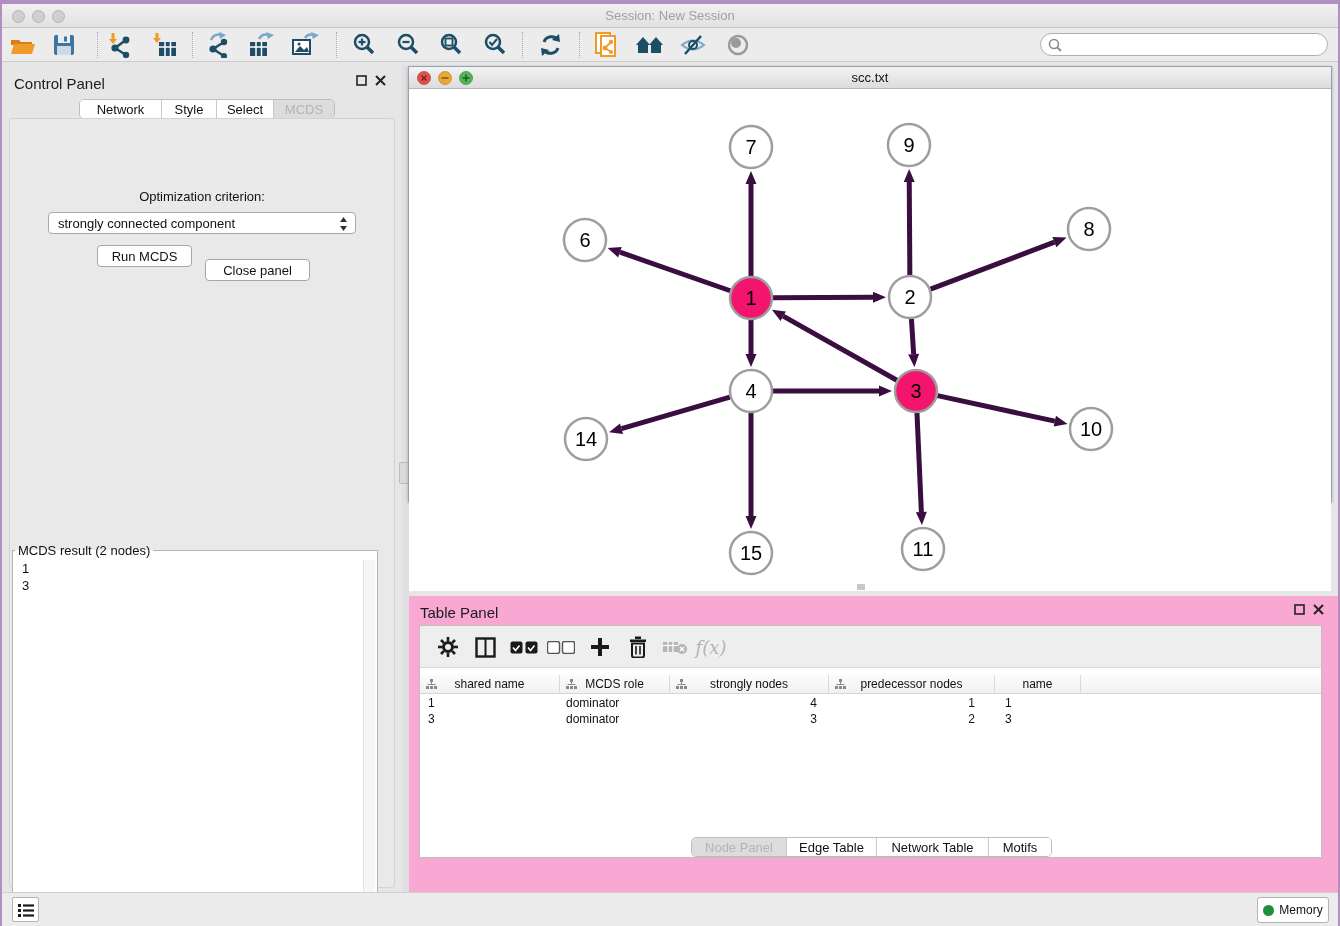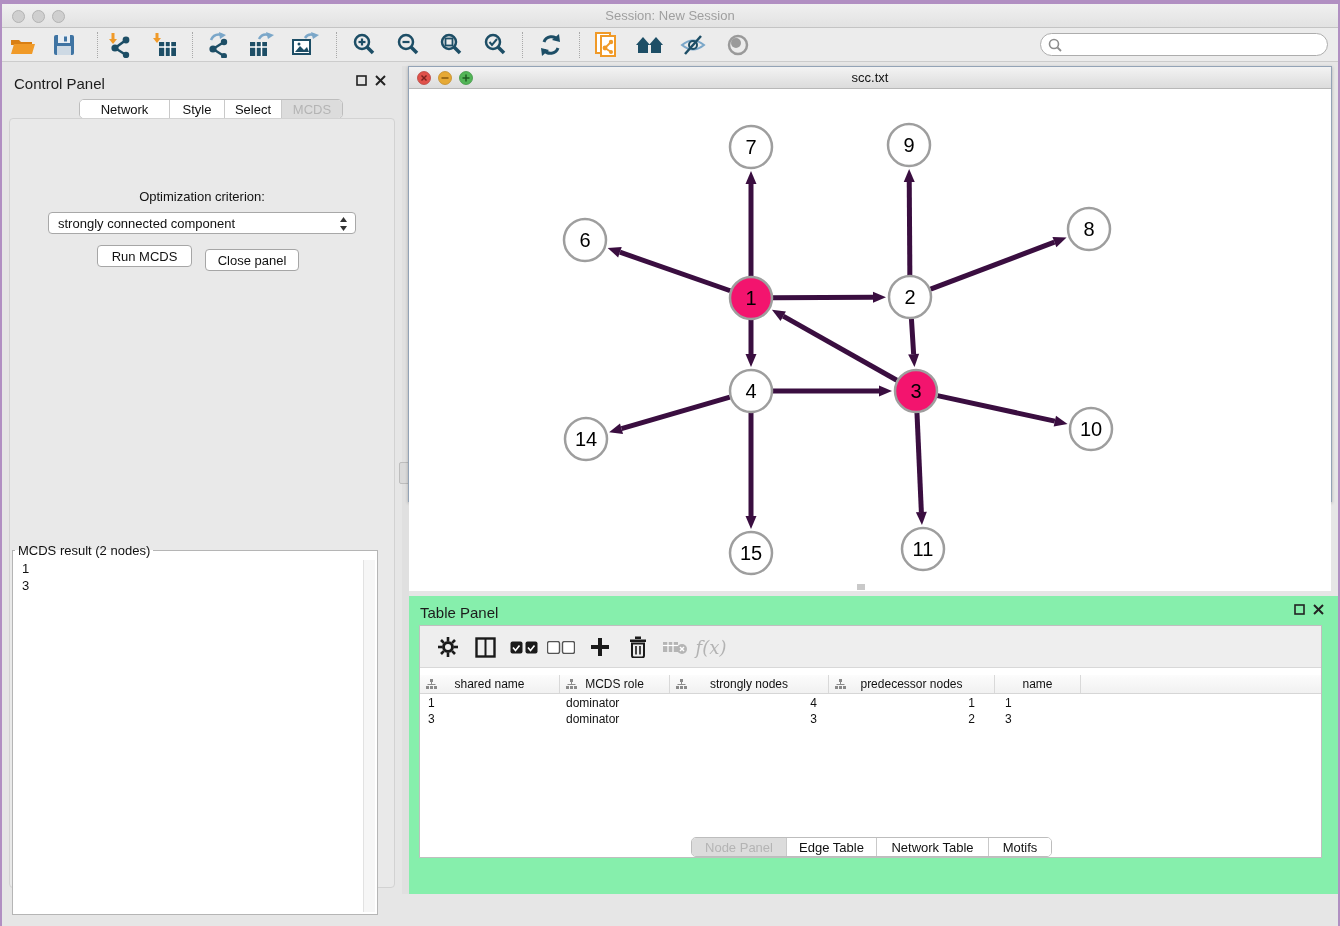--- a/index.html
+++ b/index.html
@@ -46,21 +46,21 @@
 
   
   .netwin { position:absolute; left:406px; top:62px; width:924px; height:436px; border:1px solid #93a3b6; background:#fff; box-shadow:0 1px 3px rgba(0,0,0,.25); }
   .net-titlebar { position:absolute; left:0; top:0; width:100%; height:22px; background:linear-gradient(#f3f3f3,#dcdcdc); border-bottom:1px solid #b8b8b8; }
   .net-title { position:absolute; left:0; right:0; top:3px; text-align:center; font-size:13px; color:#111; }
   .lights { position:absolute; left:8px; top:4px; display:flex; gap:7px; }
   .canvas { position:absolute; left:0; top:22px; width:922px; height:502px; background:#fff; overflow:hidden; }
   .hgrip { position:absolute; left:448px; top:495px; width:8px; height:6px; background:#c9c9c9; }
 
   
-  .tpanel { position:absolute; left:407px; top:592px; width:929px; height:298px; background:#86efac; }
+  .tpanel { position:absolute; left:407px; top:592px; width:929px; height:298px; background:#f9a8d4; }
   .tbox { position:absolute; left:10px; top:29px; width:903px; height:233px; background:#fff; border:1px solid #bfbfbf; }
   .ttoolbar { position:absolute; left:0; top:0; width:100%; height:42px; background:#eeeeee; border-bottom:1px solid #d8d8d8; }
   .titem { position:absolute; top:6px; width:32px; height:30px; display:flex; align-items:center; justify-content:center;text-align:center; }
   .fx { font-family:"DejaVu Serif", serif; font-style:italic; font-size:18px; color:#b3b3b3; }
   .theader { position:absolute; left:0; top:49px; width:100%; height:19px; display:flex; background:linear-gradient(#fcfcfc,#f1f1f1); border-bottom:1px solid #d6d6d6; }
   .th { position:relative; border-right:1px solid #d9d9d9; font-size:12px; color:#111; display:flex; align-items:center; justify-content:center; }
   .th .hicon { position:absolute; left:6px; top:4px; }
   .trow { position:absolute; width:100%; height:16px; display:flex; }
   .td { font-size:12px; color:#111; display:flex; align-items:center; }
   .td.num { justify-content:flex-end; }
@@ -236,21 +236,21 @@
     <div class="panel-hdr-icons" style="right:16px; top:9px">
       <svg width="11" height="11">
           <rect x="1" y="1" width="9" height="9" fill="none" stroke="#222" stroke-width="1.6"></rect>
         </svg>
       <svg width="11" height="11">
           <line x1="1" y1="1" x2="10" y2="10" stroke="#222" stroke-width="2"></line>
           <line x1="10" y1="1" x2="1" y2="10" stroke="#222" stroke-width="2"></line>
         </svg>
     </div>
     <div class="tabgroup" style="left:77px; top:33px">
-      <div class="tab" style="width:90px">
+      <div class="tab" style="width:82px">
           <span>Network</span>
         </div>
       <div class="tab" style="width:55px">
           <span>Style</span>
         </div>
       <div class="tab" style="width:57px">
           <span>Select</span>
         </div>
       <div class="tab sel" style="width:60px">
           <span>MCDS</span>
@@ -261,21 +261,21 @@
       <div class="dropdown">
         <span>strongly connected component</span>
         <svg class="dd-step" width="9" height="16">
             <path d="M4.5 1 L8 6 H1 Z" fill="#333"></path>
             <path d="M1 10 H8 L4.5 15 Z" fill="#333"></path>
           </svg>
       </div>
       <div class="btn" style="left:87px; top:126px; width:95px">
           <span>Run MCDS</span>
         </div>
-      <div class="btn" style="left:195px; top:130px; width:94px">
+      <div class="btn" style="left:195px; top:140px; width:105px">
           <span>Close panel</span>
         </div>
       <fieldset class="resultset">
         <legend>MCDS result (2 nodes)</legend>
         <div class="result-area">
           <div class="result-line">1</div>
           <div class="result-line">3</div>
           <div class="vscroll"></div>
         </div>
       </fieldset>
@@ -563,14 +563,30 @@
         </div>
       <div class="tab" style="width:112px">
           <span>Network Table</span>
         </div>
       <div class="tab" style="width:62px">
           <span>Motifs</span>
         </div>
     </div>
   </div>
 
+  <div class="statusbar">
+    <div class="listbtn">
+        <svg width="18" height="16">
+          <rect x="1" y="2" width="3" height="3" fill="#1a1a1a"></rect>
+          <rect x="1" y="7" width="3" height="3" fill="#1a1a1a"></rect>
+          <rect x="1" y="12" width="3" height="3" fill="#1a1a1a"></rect>
+          <line x1="6" y1="3.5" x2="17" y2="3.5" stroke="#1a1a1a" stroke-width="2.2"></line>
+          <line x1="6" y1="8.5" x2="17" y2="8.5" stroke="#1a1a1a" stroke-width="2.2"></line>
+          <line x1="6" y1="13.5" x2="17" y2="13.5" stroke="#1a1a1a" stroke-width="2.2"></line>
+        </svg>
+      </div>
+    <div class="memorybtn">
+        <span class="greendot"></span>
+        <span>Memory</span>
+      </div>
+  </div>
 
 </div>
 
 </body></html>

